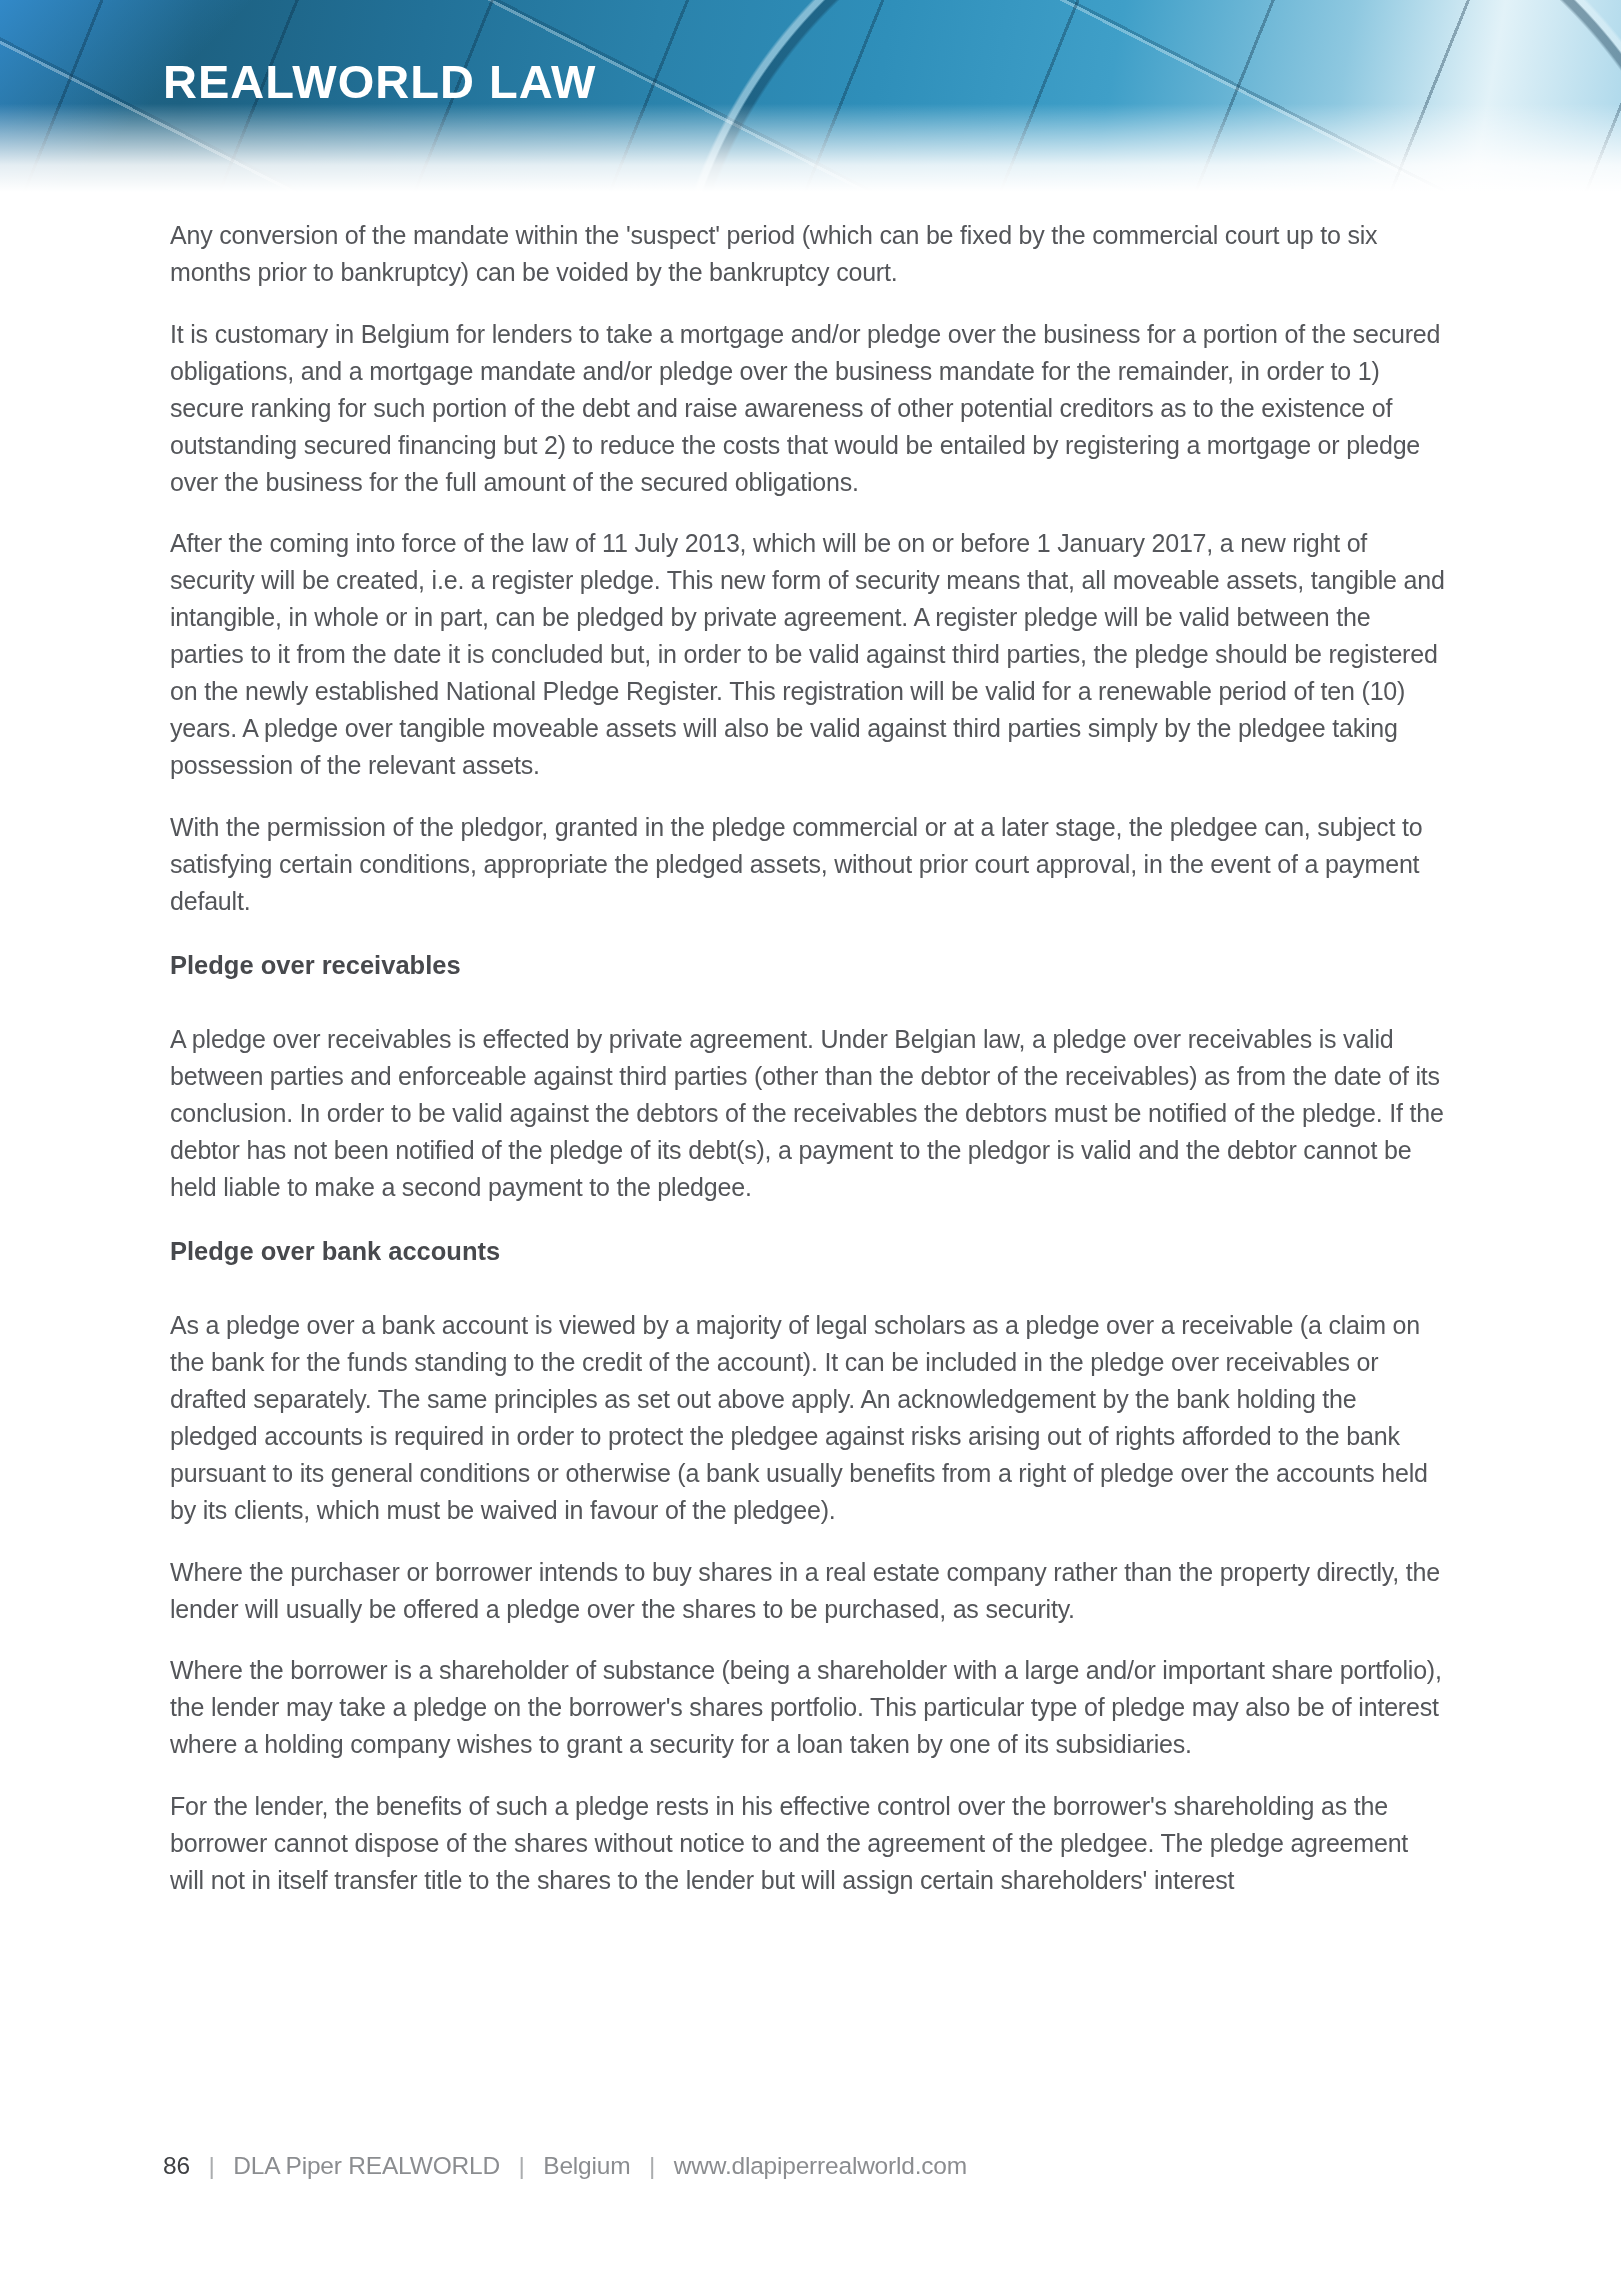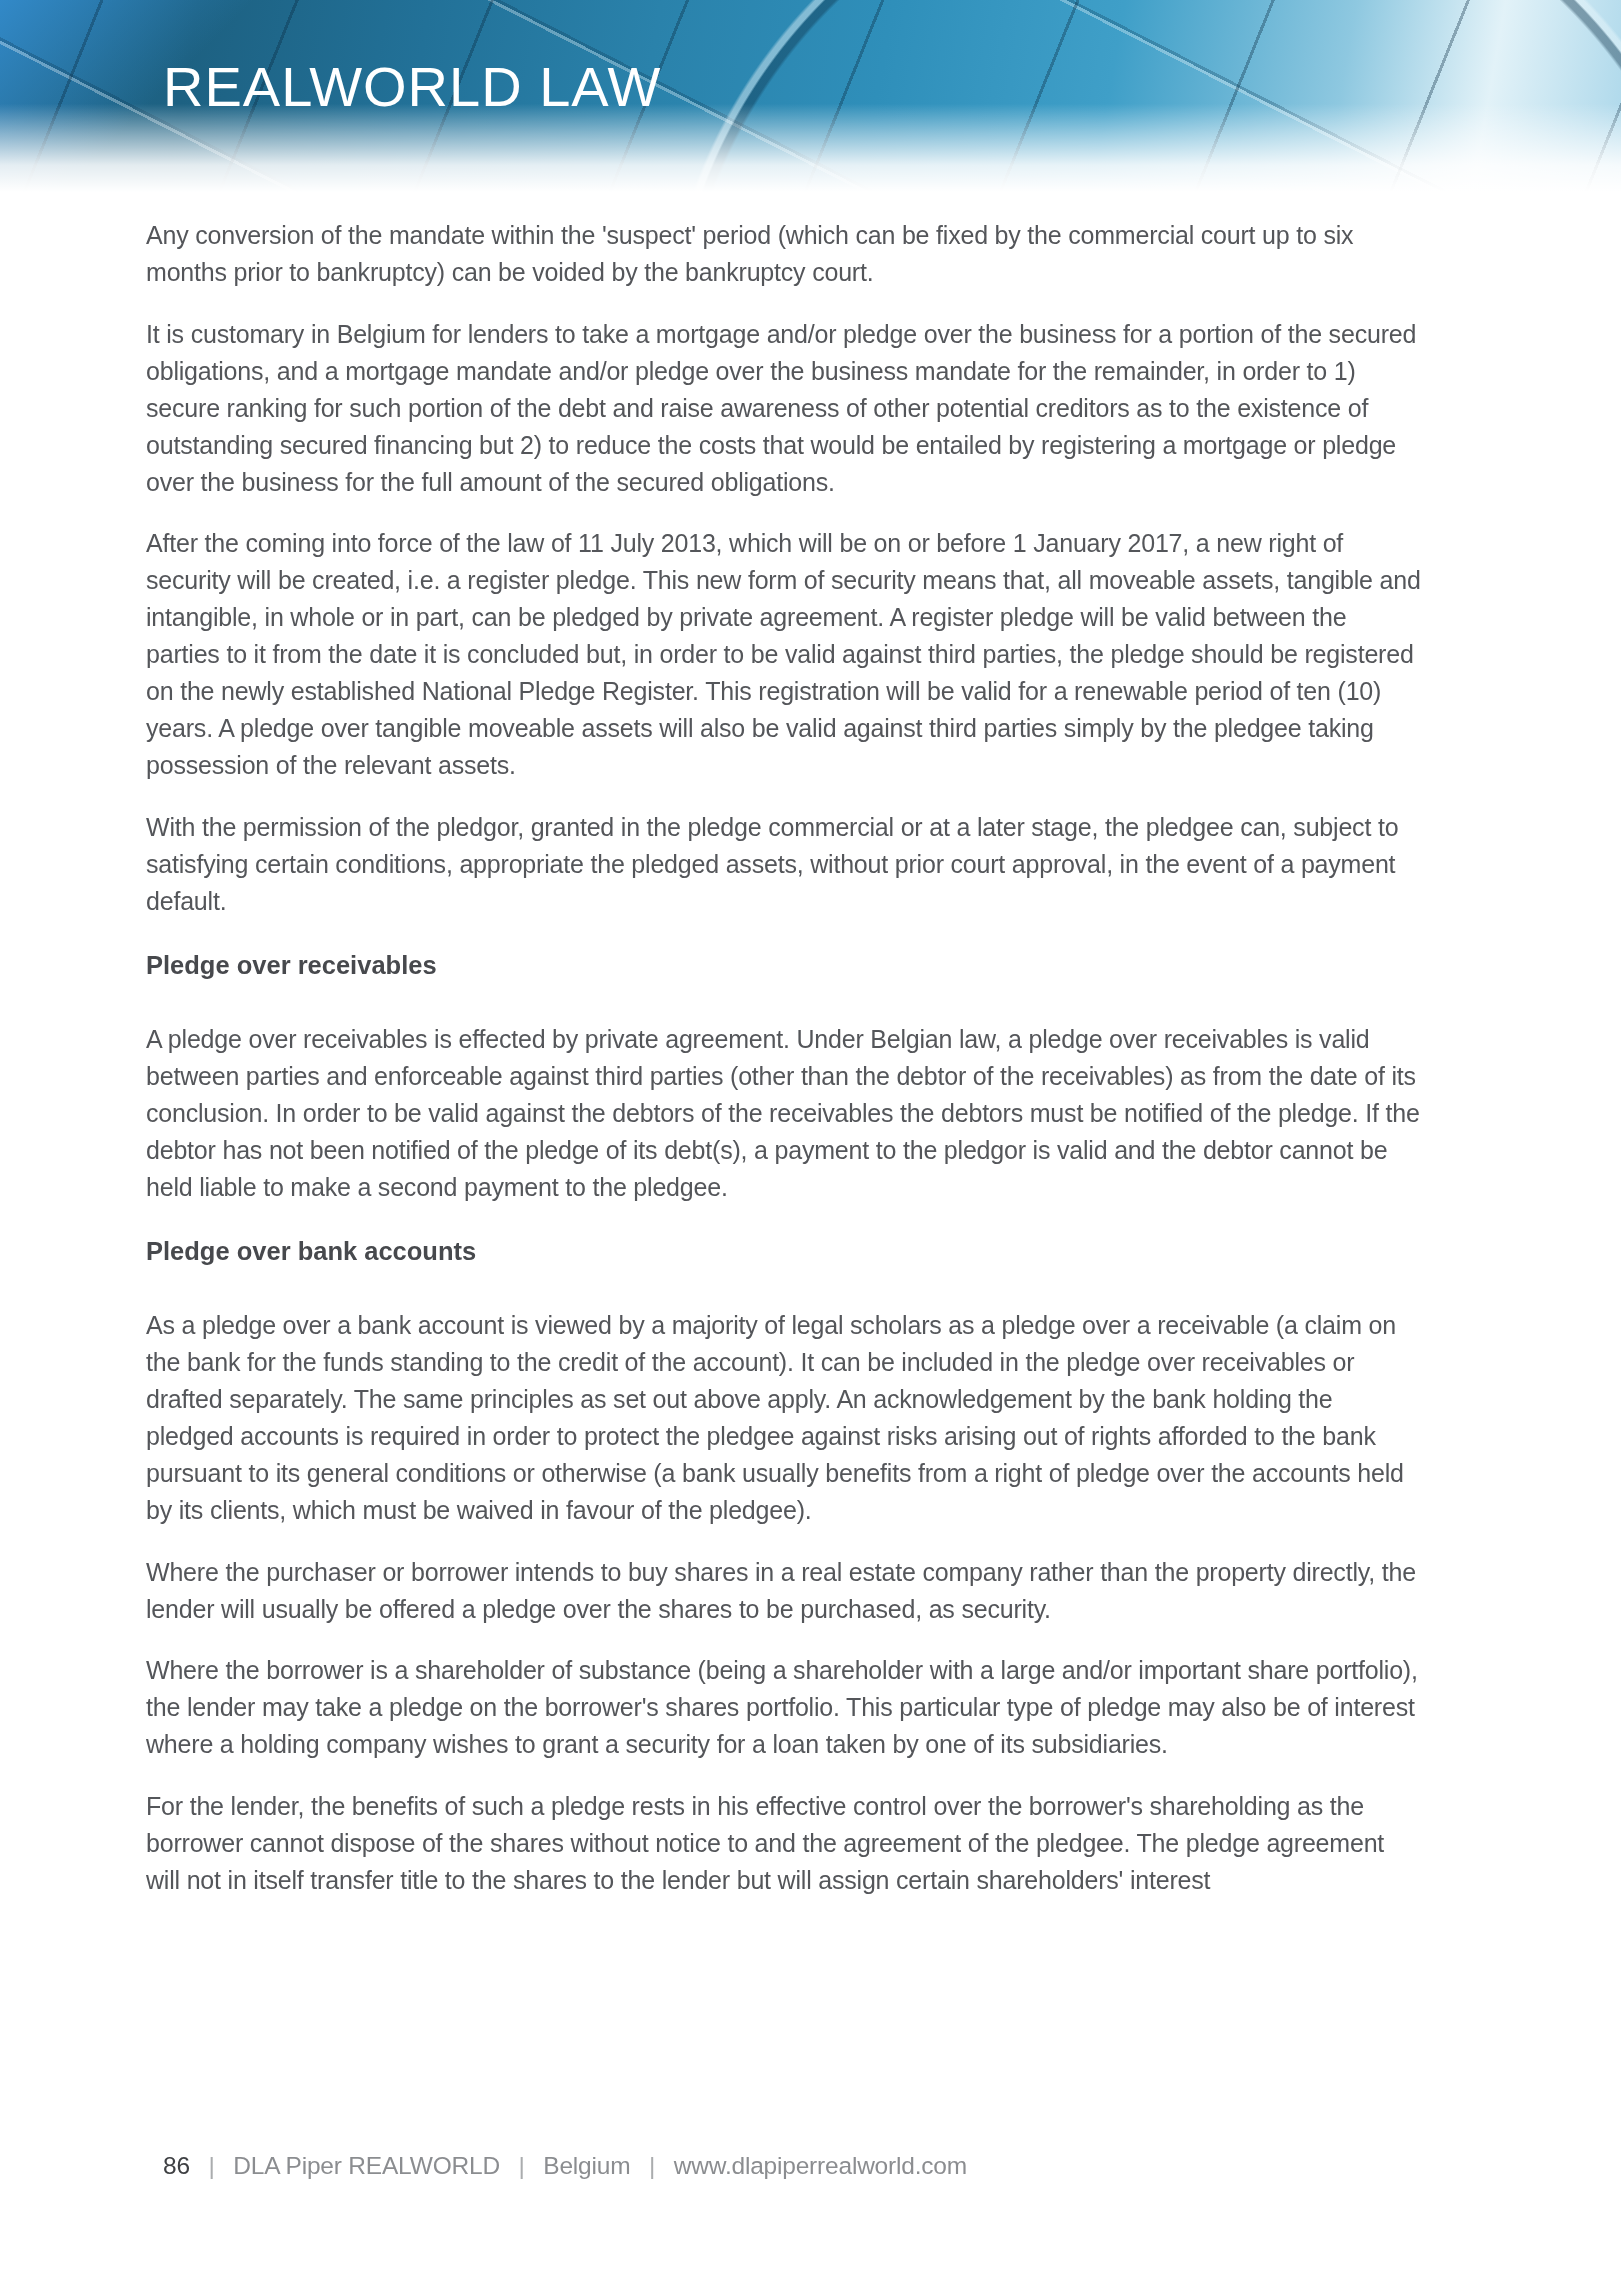--- a/index.html
+++ b/index.html
@@ -42,30 +42,30 @@
       
       linear-gradient(135deg, #3289c8 0%, rgba(50,137,200,0) 14%),
       
       linear-gradient(100deg, #22688c 0%, #1d6182 12%, #227198 26%, #2a82ab 40%,
         #2f8fba 54%, #3f9fc8 68%, #8ec8e0 82%, #e2f2f8 91%, #abd7ea 100%);
   }
   .banner-title {
     position: absolute;
     left: 163px;
     top: 54px;
-    font-size: 56px;
-    font-weight: normal;
+    font-size: 47px;
+    font-weight: bold;
     letter-spacing: 1px;
     color: #ffffff;
   }
 
   
   .content {
     position: absolute;
-    left: 146px;
+    left: 170px;
     top: 217px;
     width: 1278px;
     color: #54565a;
     font-size: 25px;
     line-height: 37px;
     letter-spacing: -0.2px;
   }
   .content p { margin: 0 0 24.5px 0; }
   .content h3 {
     font-size: 25.5px;

